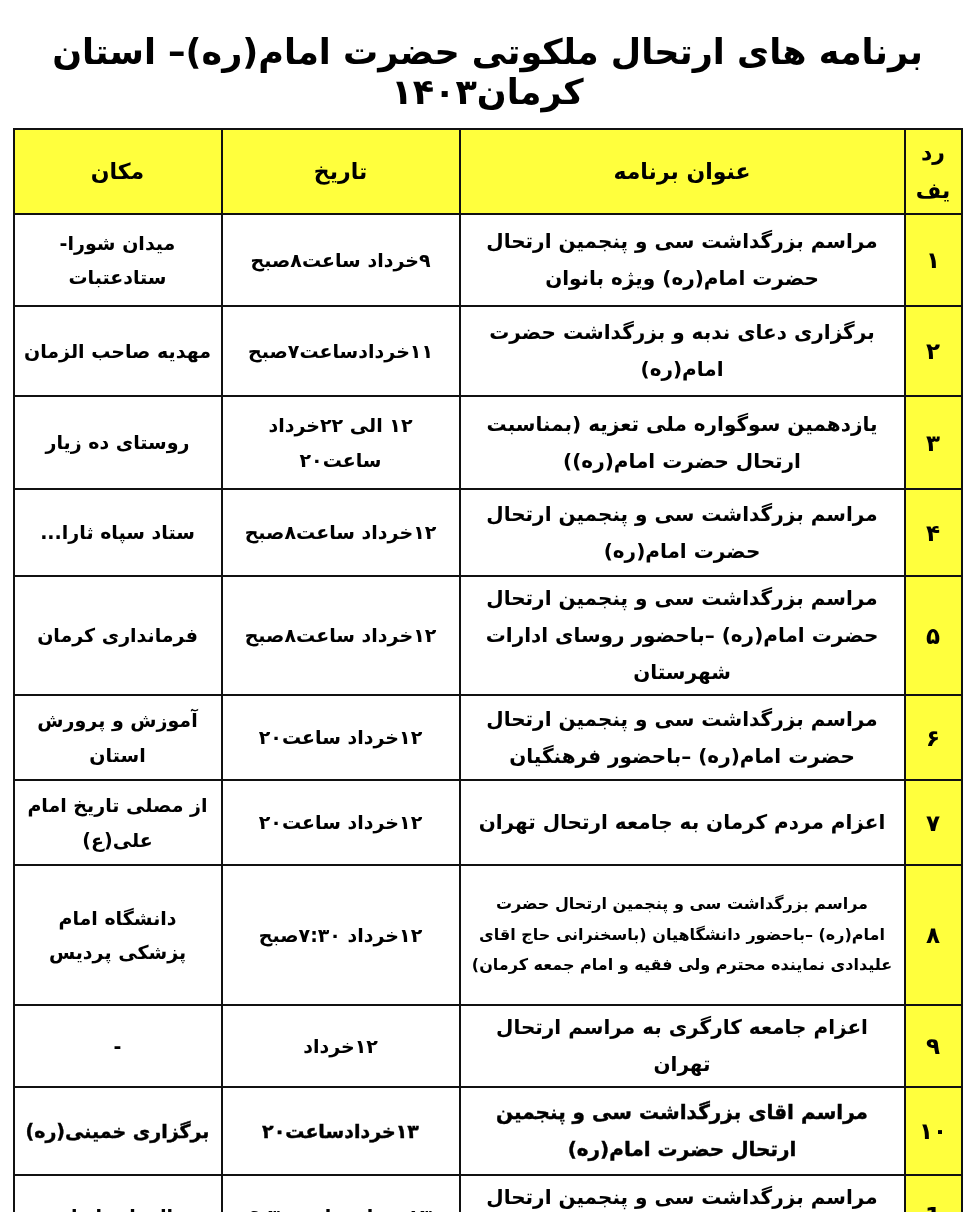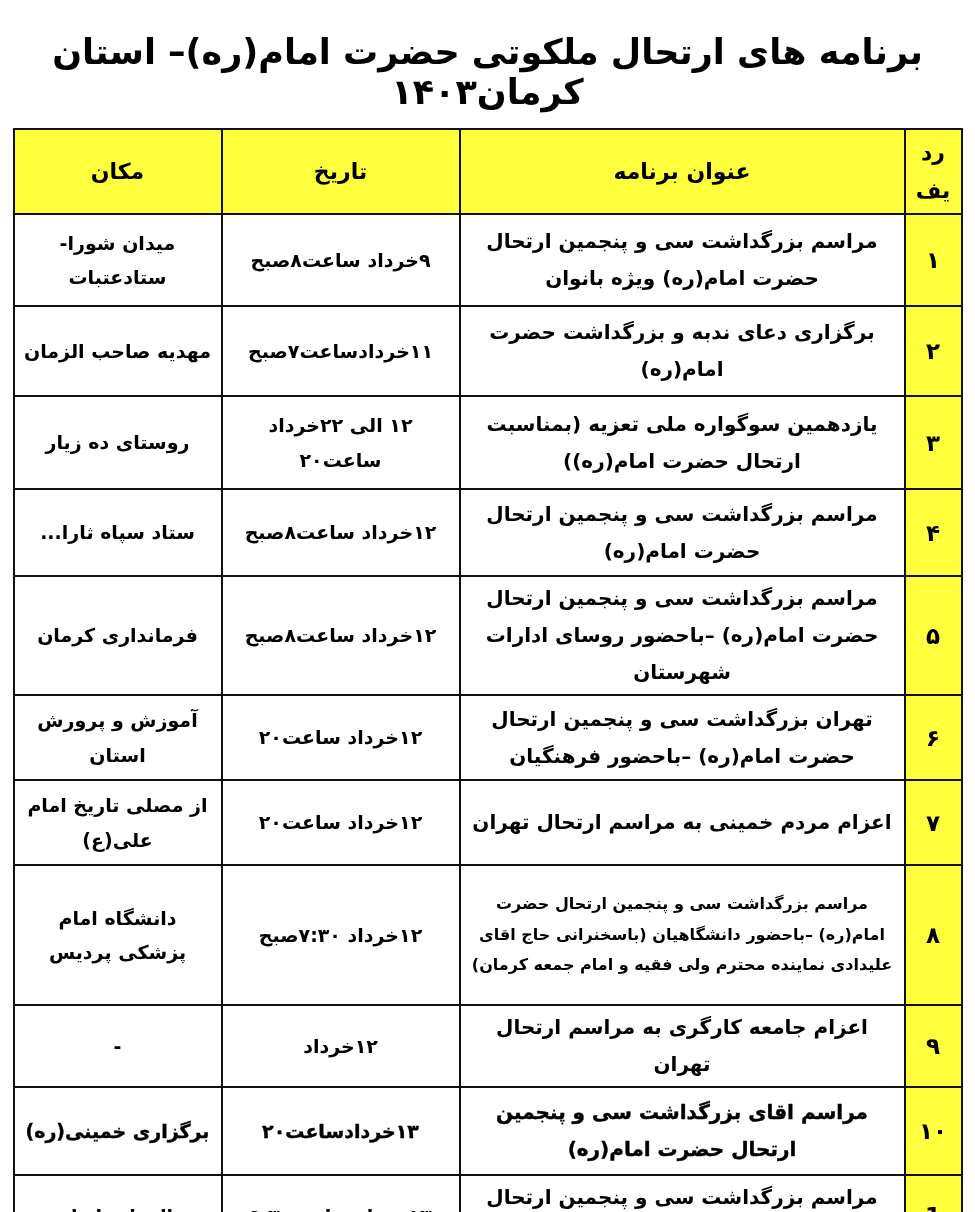--- a/index.html
+++ b/index.html
@@ -126,27 +126,27 @@
         <td class="ploc">ستاد سپاه ثارا...</td>
       </tr>
       <tr style="height:87px">
         <td class="rowno">۵</td>
         <td class="ptitle">مراسم بزرگداشت سی و پنجمین ارتحال حضرت امام(ره) –باحضور روسای ادارات شهرستان</td>
         <td class="pdate">۱۲خرداد ساعت۸صبح</td>
         <td class="ploc">فرمانداری کرمان</td>
       </tr>
       <tr style="height:85px">
         <td class="rowno">۶</td>
-        <td class="ptitle">تهران بزرگداشت سی و پنجمین ارتحال حضرت امام(ره) –باحضور فرهنگیان</td>
+        <td class="ptitle">مراسم بزرگداشت سی و پنجمین ارتحال حضرت امام(ره) –باحضور فرهنگیان</td>
         <td class="pdate">۱۲خرداد ساعت۲۰</td>
         <td class="ploc">آموزش و پرورش استان</td>
       </tr>
       <tr style="height:85px">
         <td class="rowno">۷</td>
-        <td class="ptitle">اعزام مردم خمینی به مراسم ارتحال تهران</td>
+        <td class="ptitle">اعزام مردم کرمان به جامعه ارتحال تهران</td>
         <td class="pdate">۱۲خرداد ساعت۲۰</td>
         <td class="ploc">از مصلی تاریخ امام علی(ع)</td>
       </tr>
       <tr class="small-row" style="height:140px">
         <td class="rowno">۸</td>
         <td class="ptitle">مراسم بزرگداشت سی و پنجمین ارتحال حضرت امام(ره) –باحضور دانشگاهیان (باسخنرانی حاج اقای علیدادی نماینده محترم ولی فقیه و امام جمعه کرمان)</td>
         <td class="pdate">۱۲خرداد ۷:۳۰صبح</td>
         <td class="ploc">دانشگاه امام پزشکی پردیس</td>
       </tr>
       <tr style="height:48px">

